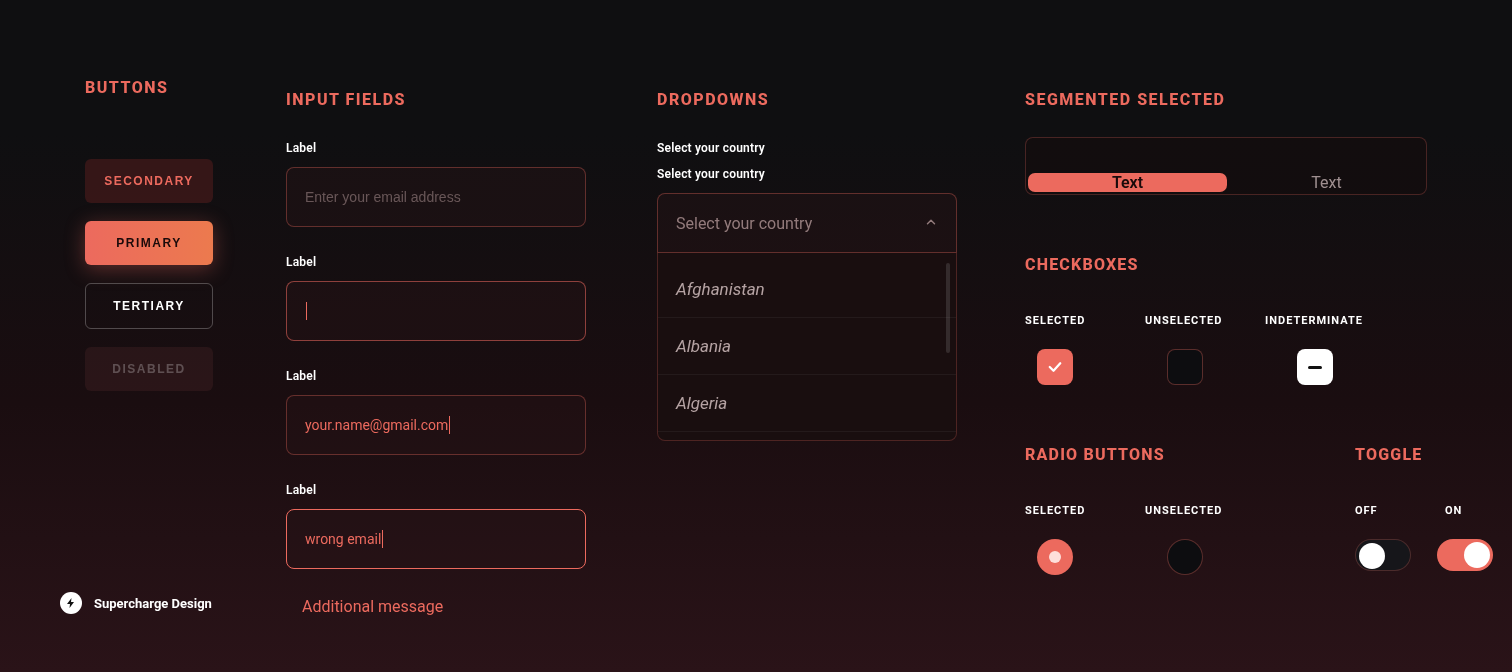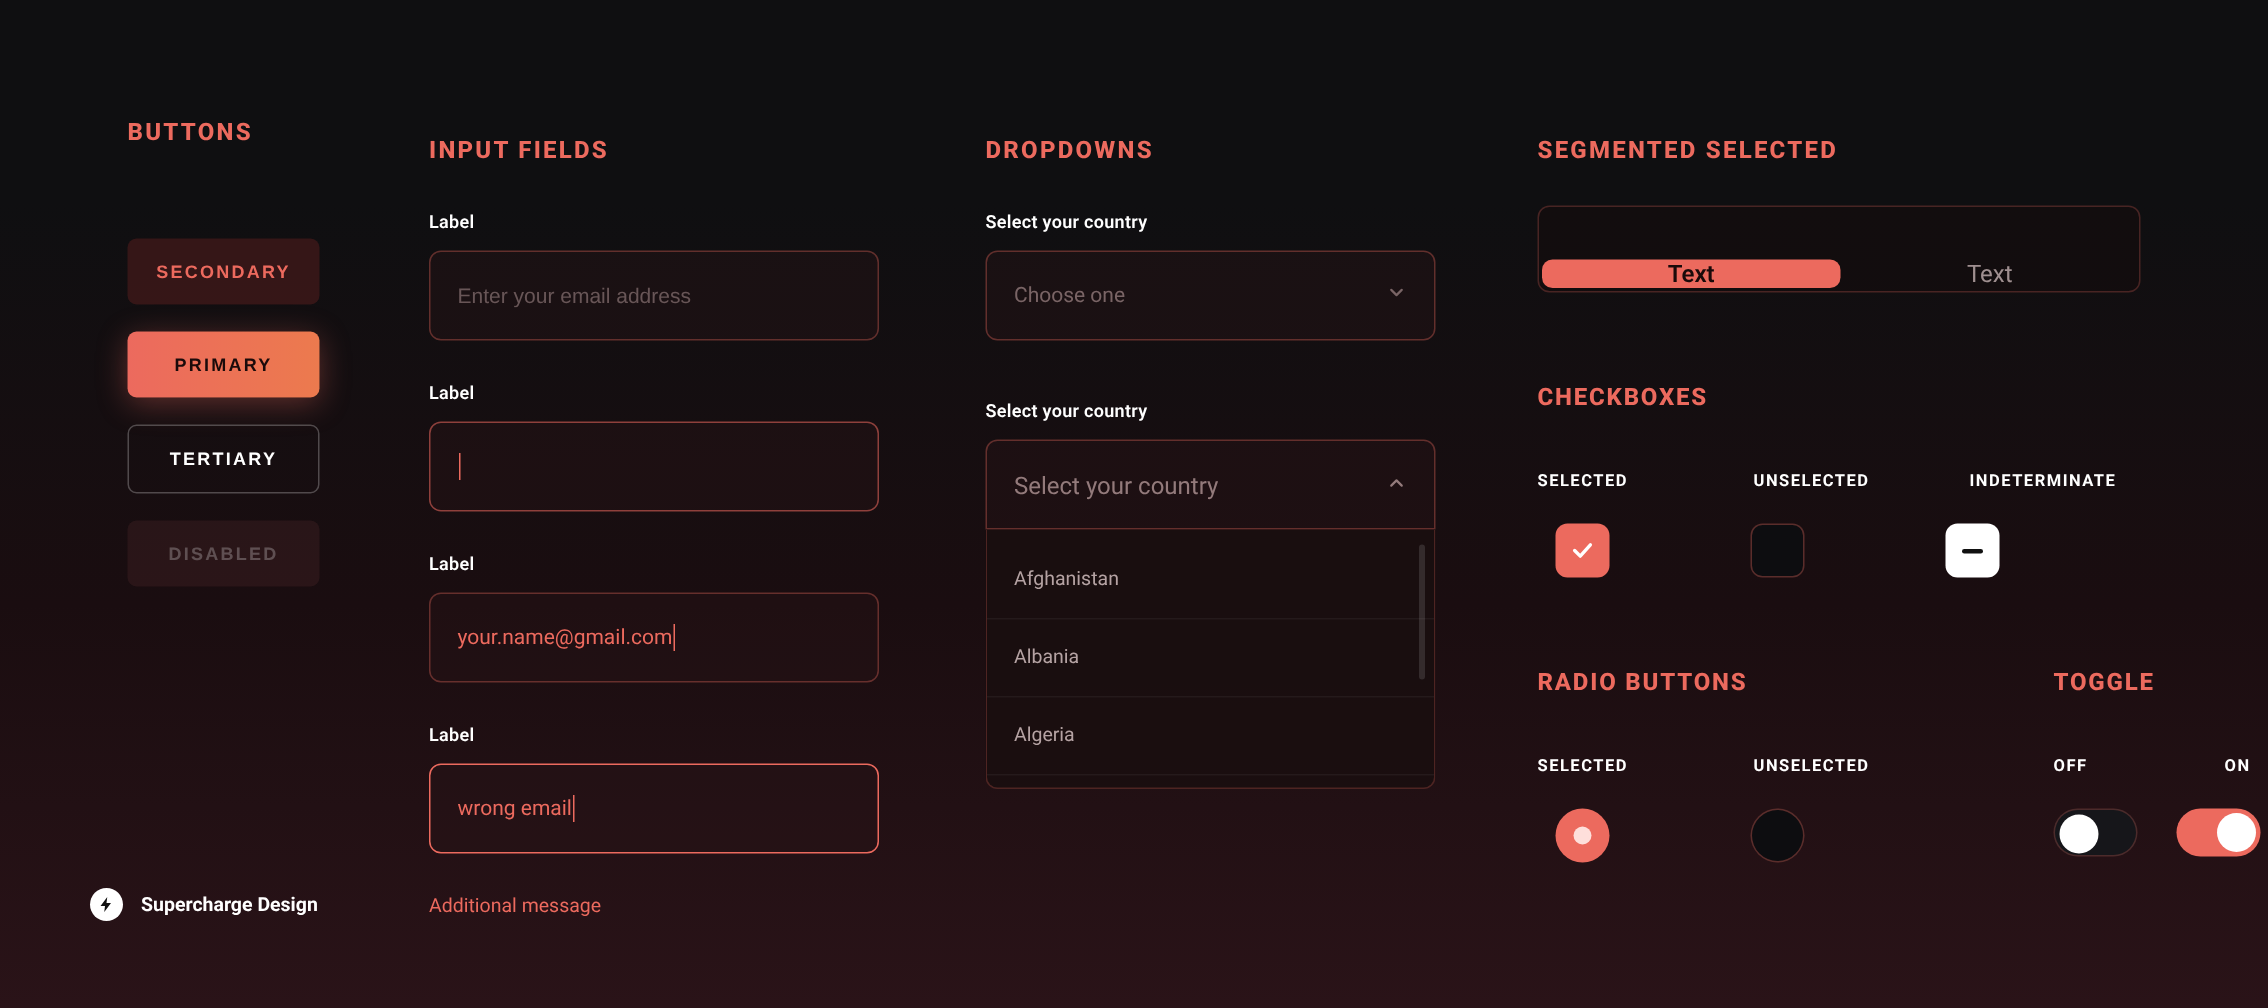--- a/index.html
+++ b/index.html
@@ -77,21 +77,21 @@
   border: 1px solid rgba(236,106,94,0.35);
   padding: 0 18px;
   color: #EC6A5E;
   font-size: 14px;
   outline: none;
   margin-bottom: 28px;
 }
 .input::placeholder { color: rgba(200,170,170,0.45); }
 .input-focus { border: 1px solid rgba(236,106,94,0.55); }
 .input-error { border: 1.5px solid #EC6A5E; }
-.input-msg { color: #EC6A5E; font-size: 13px; }
+.input-msg { color: #EC6A5E; font-size: 16px; margin-left: 16px; }
 .caret {
   display: inline-block;
   width: 1px;
   height: 18px;
   background: #EC6A5E;
   vertical-align: middle;
   margin-left: 1px;
 }
 .input-fake {
   display: flex;
@@ -119,23 +119,24 @@
   background: rgba(25,14,16,0.9);
   border: 1px solid rgba(236,106,94,0.25);
   border-top: none;
   border-radius: 0 0 8px 8px;
   padding: 8px 0 8px 0;
   position: relative;
 }
 .dropdown-item {
   padding: 18px 18px;
   color: rgba(220,200,200,0.8);
-  font-size: 13px;
+  font-size: 17px;
   border-bottom: 1px solid rgba(255,255,255,0.05);
   cursor: pointer;
+  font-style: italic;
 }
 .dropdown-item:last-child { border-bottom: none; padding-bottom: 4px; opacity: 0.8; }
 .dropdown-scrollbar {
   position: absolute;
   right: 6px;
   top: 10px;
   width: 4px;
   height: 90px;
   background: rgba(255,255,255,0.12);
   border-radius: 2px;
@@ -156,21 +157,21 @@
   display: flex;
   align-items: center;
   justify-content: center;
   font-size: 16px;
   border-radius: 7px;
   cursor: pointer;
 }
 .segment-selected { background: #EC6A5E; color: #1a0a0a; font-weight: 600; }
 .segment-unselected { color: rgba(220,200,200,0.7); }
 .sub-title { color: #EC6A5E; font-size: 16px; font-weight: 800; letter-spacing: 1.2px; margin-bottom: 40px; }
-.row-labels { display: flex; gap: 44px; margin-bottom: 22px; }
+.row-labels { display: flex; gap: 20px; margin-bottom: 22px; }
 .mini-label { font-size: 11px; font-weight: 700; letter-spacing: 1px; color: #fff; width: 100px; }
 .row-controls { display: flex; gap: 30px; align-items: center; }
 .checkbox {
   width: 36px; height: 36px; border-radius: 8px;
   display: flex; align-items: center; justify-content: center;
   margin-left: 12px;
   cursor: pointer;
 }
 .cb-selected { background: #EC6A5E; }
 .cb-unselected { background: #0d0d10; border: 1px solid rgba(236,106,94,0.35); }
@@ -229,28 +230,20 @@
         <span>wrong email</span>
         <span class="caret"></span>
       </div>
     <div class="input-msg">Additional message</div>
   </div>
 
   <div class="col-dropdowns">
     <div class="section-title">DROPDOWNS</div>
 
     <div class="label">Select your country</div>
-    <div class="dropdown">
-      <span>Choose one</span>
-      <span class="chevron">
-        <svg width="14" height="14" viewBox="0 0 24 24" fill="none">
-            <path d="M6 9l6 6 6-6" stroke="currentColor" stroke-width="2.5" stroke-linecap="round" stroke-linejoin="round"></path>
-          </svg>
-      </span>
-    </div>
 
     <div class="label">Select your country</div>
     <div class="dropdown dropdown-open">
       <span>Select your country</span>
       <span class="chevron">
         <svg width="14" height="14" viewBox="0 0 24 24" fill="none">
             <path d="M6 15l6-6 6 6" stroke="currentColor" stroke-width="2.5" stroke-linecap="round" stroke-linejoin="round"></path>
           </svg>
       </span>
     </div>

